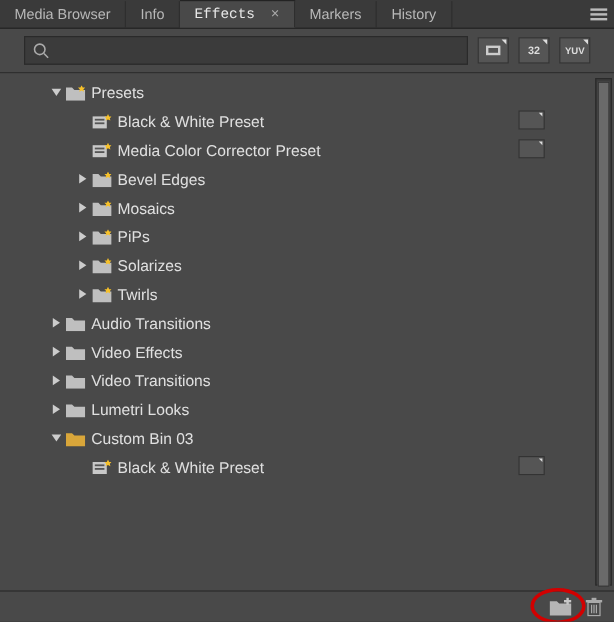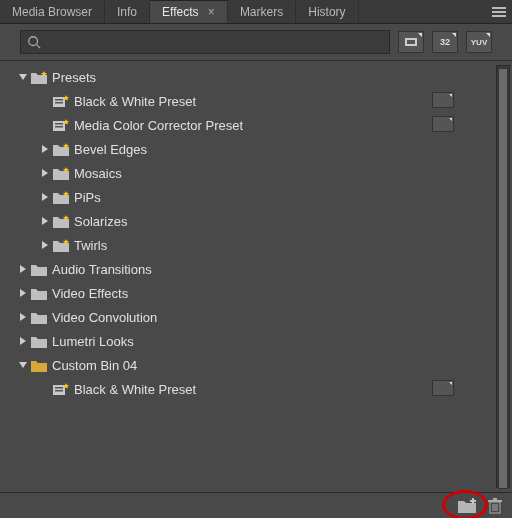--- a/index.html
+++ b/index.html
@@ -32,20 +32,21 @@
     padding: 4px 12px 4px 12px;
     color: #b8b8b8;
     font-size: 12px;
     border-right: 1px solid #2e2e2e;
     white-space: nowrap;
   }
   .tab.active {
     background: #494949;
     color: #e8e8e8;
     border-top: 1px solid #232323;
+    font-family: Liberation Mono, monospace;
   }
   .tab .close { margin-left: 6px; color: #aaa; }
   .spacer { flex: 1; }
   .panel-menu {
     width: 18px; height: 14px;
     display: flex; flex-direction: column; justify-content: center;
     gap: 2px;
     padding: 2px;
   }
   .panel-menu span { display:block; height:2px; background:#bbb; }
@@ -87,20 +88,21 @@
     position: relative;
   }
   .badge-btn .corner { position:absolute; top:1px; right:1px; width:0;height:0;border-left:4px solid transparent;border-top:4px solid #ddd;}
 
   
   .tree {
     flex: 1;
     overflow-y: auto;
     padding: 4px 0;
     position: relative;
+    margin-left: 24px;
   }
   .tree::-webkit-scrollbar { display:none; }
   .row {
     display: flex;
     align-items: center;
     height: 24px;
     padding: 0 6px 0 0;
   }
   .indent-1 { padding-left: 16px; }
   .indent-2 { padding-left: 38px; }
@@ -350,21 +352,21 @@
       <span class="disclosure">
           <svg width="10" height="10">
             <polygon points="2,1 8,5 2,9" fill="#ccc"></polygon>
           </svg>
         </span>
       <span class="folder-icon">
           <svg width="16" height="13">
             <path d="M0 2h5l2 2h9v9H0z" fill="#bfbfbf"></path>
           </svg>
         </span>
-      <span class="label">Video Convolution</span>
+      <span class="label">Video Transitions</span>
     </div>
     <div class="row indent-1">
       <span class="disclosure">
           <svg width="10" height="10">
             <polygon points="2,1 8,5 2,9" fill="#ccc"></polygon>
           </svg>
         </span>
       <span class="folder-icon">
           <svg width="16" height="13">
             <path d="M0 2h5l2 2h9v9H0z" fill="#bfbfbf"></path>
@@ -377,21 +379,21 @@
       <span class="disclosure">
           <svg width="10" height="10">
             <polygon points="1,2 9,2 5,8" fill="#ccc"></polygon>
           </svg>
         </span>
       <span class="folder-icon">
           <svg width="16" height="13">
             <path d="M0 2h5l2 2h9v9H0z" fill="#d9a63a"></path>
           </svg>
         </span>
-      <span class="label">Custom Bin 04</span>
+      <span class="label">Custom Bin 03</span>
     </div>
     <div class="row indent-2">
       <span class="noarrow"></span>
       <span class="preset-icon">
         <svg width="16" height="13" viewBox="0 0 16 13">
             <rect x="0" y="2" width="12" height="10" fill="#c8c8c8"></rect>
             <rect x="2" y="4" width="8" height="1.5" fill="#555"></rect>
             <rect x="2" y="7" width="8" height="1.5" fill="#555"></rect>
             <polygon class="star" points="13,0 14,2 16,2 14.5,3.5 15,5.5 13,4.5 11,5.5 11.5,3.5 10,2 12,2"></polygon>
           </svg>

